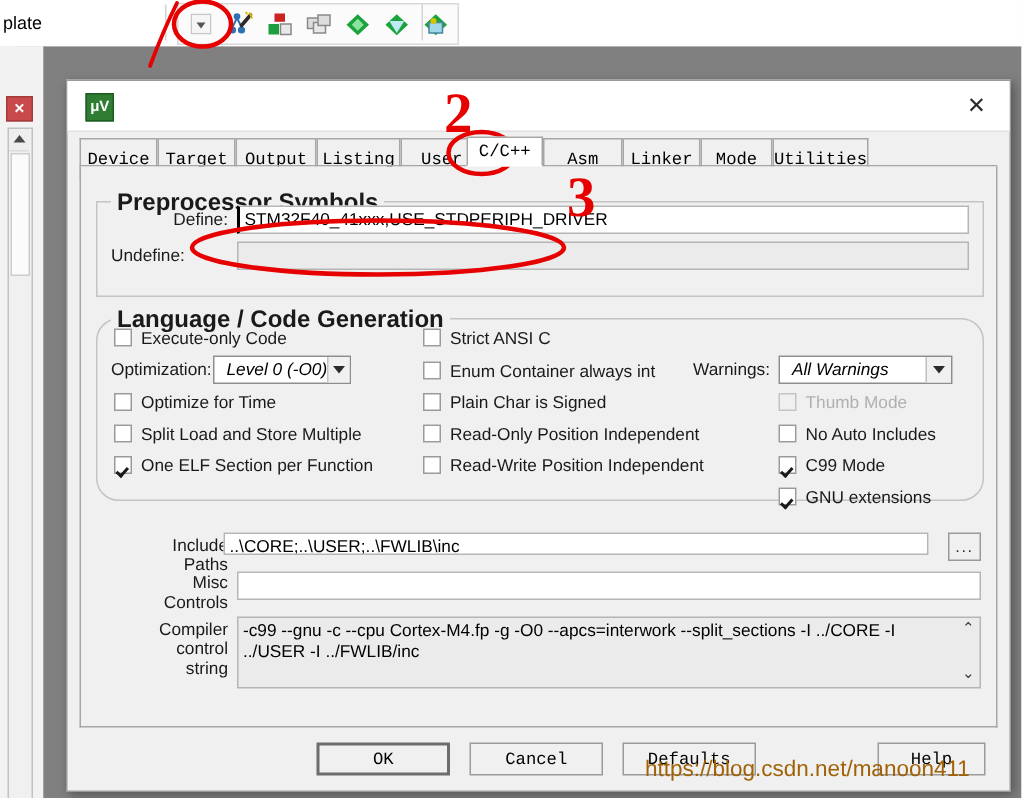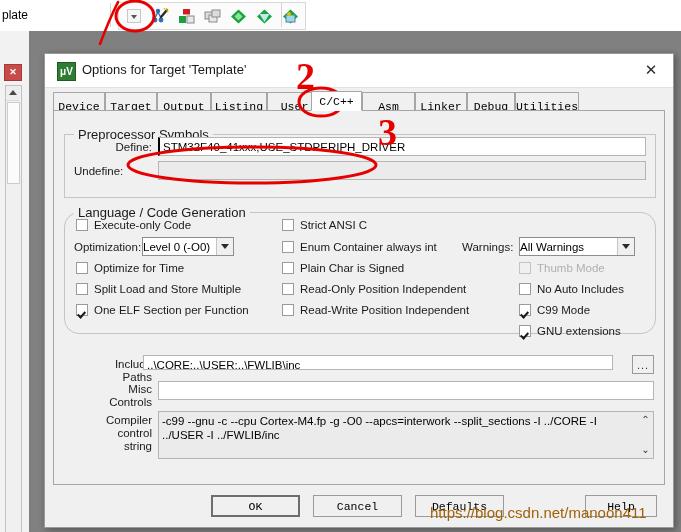--- a/index.html
+++ b/index.html
@@ -107,21 +107,21 @@
     background:#f0f0f0; border:1px solid #a6a6a6; border-top:none;
     box-sizing:border-box;
   }
 
   
   .grp {
     position:absolute; border:1px solid #c4c4c4; box-sizing:border-box;
   }
   .grp-label {
     position:absolute; top:-8px; left:9px; background:#f0f0f0; padding:0 4px;
-    font-size:13px; color:#1a1a1a;
+    font-size:16px; color:#1a1a1a;font-weight:bold;
   }
 
   .lbl {
     position:absolute; font-size:11.5px; color:#1a1a1a; white-space:nowrap;
   }
   .lbl.r { text-align:right; }
 
   .tinput {
     position:absolute; background:#ffffff; border:1px solid #b5b5b5;
     box-sizing:border-box; font-size:11.5px; color:#000;
@@ -144,21 +144,21 @@
     transform: rotate(42deg); 
   }
   .cb.dis { color:#b0b0b0; }
 
   
   .combo {
     position:absolute; background:#ffffff; border:1px solid #8d8d8d;
     box-sizing:border-box; font-size:11.5px; color:#000;
     display:flex; align-items:center;
   }
-  .combo .val { padding-left:0; flex:1; white-space:nowrap; }
+  .combo .val { padding-left:8px; flex:1; white-space:nowrap;font-style:italic; }
   .combo .arrow {
     width:16px; height:100%; background:#f0f0f0; border-left:1px solid #c4c4c4;
     display:flex; align-items:center; justify-content:center;
   }
   .tri-down {
     width:0;height:0;border-left:4px solid transparent;border-right:4px solid transparent;
     border-top:5px solid #2b2b2b;
   }
 
   
@@ -284,34 +284,33 @@
   </div>
 
   <div class="ide-canvas"></div>
 
   <div class="dialog">
 
     <div class="dlg-titlebar">
       <div class="dlg-icon">
         <span>μV</span>
       </div>
-      <div class="dlg-title">Options for Target 'Template'</div>
       <div class="dlg-close">✕</div>
     </div>
 
     <div class="tabstrip">
       <div class="tab" style="left:0px;   width:52px;">Device</div>
       <div class="tab" style="left:52px;  width:52px;">Target</div>
       <div class="tab" style="left:104px; width:54px;">Output</div>
       <div class="tab" style="left:158px; width:56px;">Listing</div>
       <div class="tab" style="left:214px; width:55px;">User</div>
       <div class="tab sel" style="left:258px; width:51px;">C/C++</div>
       <div class="tab" style="left:309px; width:53px;text-align:center;">Asm</div>
       <div class="tab" style="left:362px; width:52px;">Linker</div>
-      <div class="tab" style="left:414px; width:48px;">Debug</div>
+      <div class="tab" style="left:414px; width:48px;">Mode</div>
       <div class="tab" style="left:462px; width:64px;">Utilities</div>
     </div>
     <div class="tabline"></div>
 
     <div class="tabpage">
 
       <div class="grp" style="left:10px; top:23px; width:592px; height:64px;">
         <div class="grp-label">Preprocessor Symbols</div>
       </div>
       <div class="lbl r" style="left:30px; top:30px; width:68px;">Define:</div>
@@ -374,21 +373,21 @@
       </div>
       <div class="cb" style="left:465px; top:193px;">
         <span class="cbox on"></span><span>C99 Mode</span>
       </div>
       <div class="cb" style="left:465px; top:214px;">
         <span class="cbox on"></span><span>GNU extensions</span>
       </div>
 
       <div class="lbl r" style="left:10px; top:247px; width:88px;">Include</div>
       <div class="lbl r" style="left:10px; top:260px; width:88px;">Paths</div>
-      <div class="tinput" style="left:89px; top:244px; width:470px; height:15px;">..\CORE;..\USER;..\FWLIB\inc</div>
+      <div class="tinput" style="left:95px; top:244px; width:470px; height:15px;">..\CORE;..\USER;..\FWLIB\inc</div>
       <div class="browse" style="left:578px; top:244px; width:22px; height:19px;">...</div>
 
       <div class="lbl r" style="left:10px; top:272px; width:88px;">Misc</div>
       <div class="lbl r" style="left:10px; top:285px; width:88px;">Controls</div>
       <div class="tinput" style="left:104px; top:270px; width:496px; height:19px;"></div>
 
       <div class="lbl r" style="left:10px; top:303px; width:88px;">Compiler</div>
       <div class="lbl r" style="left:10px; top:316px; width:88px;">control</div>
       <div class="lbl r" style="left:10px; top:329px; width:88px;">string</div>
       <div class="tarea" style="left:104px; top:300px; width:496px; height:48px;">

